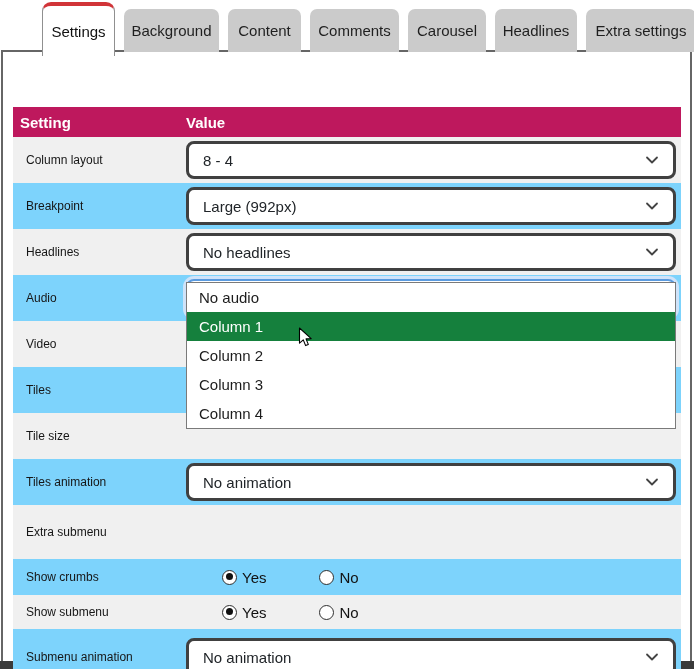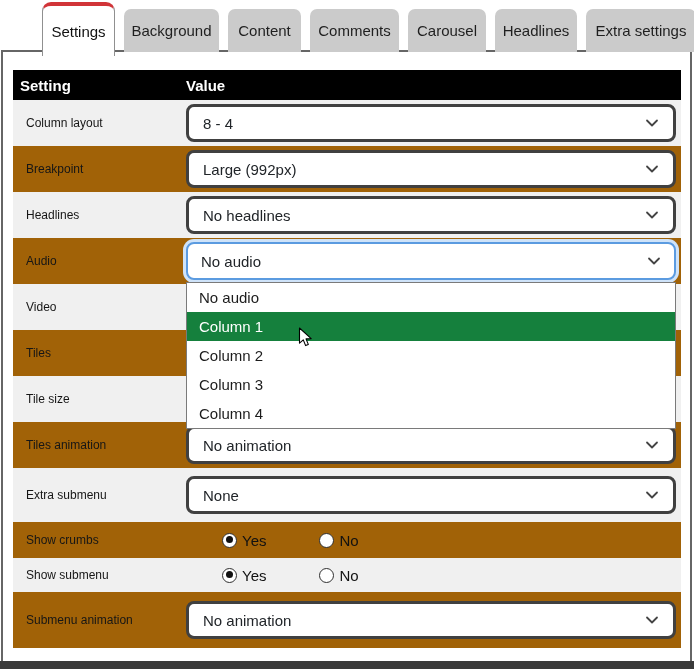--- a/index.html
+++ b/index.html
@@ -27,28 +27,28 @@
   
   .panel {
     position:absolute; left:1px; top:50px; width:691px; height:611px;
     border:2px solid #666; border-bottom:none; background:#fff; z-index:1;
   }
   .bottom-bar { position:absolute; left:0; top:661px; width:694px; height:8px; background:#3a3a3a; z-index:2; }
 
   
   .settings-table { position:absolute; left:13px; top:70px; width:668px; z-index:2; }
   .thead {
-    height:30px; background:#000000; color:#fff; font-weight:bold; font-size:15px;
-    display:flex; align-items:center;
+    height:30px; background:#be185d; color:#fff; font-weight:bold; font-size:15px;
+    display:flex; align-items:center;margin-top:37px;
   }
   .thead .col-setting { width:173px; padding-left:7px; }
   .thead .col-value { flex:1; }
   .row { display:flex; align-items:center; }
   .row.odd  { background:#f0f0f0; }
-  .row.even { background:#a16207; }
+  .row.even { background:#7dd3fc; }
   .h46{height:46px}.h54{height:54px}.h36{height:36px}.h34{height:34px}.h56{height:56px}
   .cell-label { width:173px; padding-left:13px; font-size:12px; color:#161616; }
   .cell-value { flex:1; padding-right:5px; display:flex; align-items:center; }
 
   
   .select {
     width:100%; height:38px; background:#fff; border:3px solid #404040; border-radius:8px;
     display:flex; align-items:center; justify-content:space-between;
     padding:0 14px; font-size:15px; color:#212529; cursor:pointer;
   }
@@ -178,28 +178,20 @@
           <span>No animation</span>
           <svg class="chev" width="14" height="14" viewBox="0 0 14 14">
               <polyline points="2,4.5 7,9.5 12,4.5" fill="none" stroke="#444" stroke-width="1.8" stroke-linecap="round" stroke-linejoin="round"></polyline>
             </svg>
         </div>
       </div>
     </div>
 
     <div class="row odd h54">
       <div class="cell-label">Extra submenu</div>
-      <div class="cell-value">
-        <div class="select">
-          <span>None</span>
-          <svg class="chev" width="14" height="14" viewBox="0 0 14 14">
-              <polyline points="2,4.5 7,9.5 12,4.5" fill="none" stroke="#444" stroke-width="1.8" stroke-linecap="round" stroke-linejoin="round"></polyline>
-            </svg>
-        </div>
-      </div>
     </div>
 
     <div class="row even h36">
       <div class="cell-label">Show crumbs</div>
       <div class="cell-value">
         <span class="radio-group">
           <span class="radio checked"></span>
           <span class="radio-label">Yes</span>
         </span>
         <span class="radio-group">

